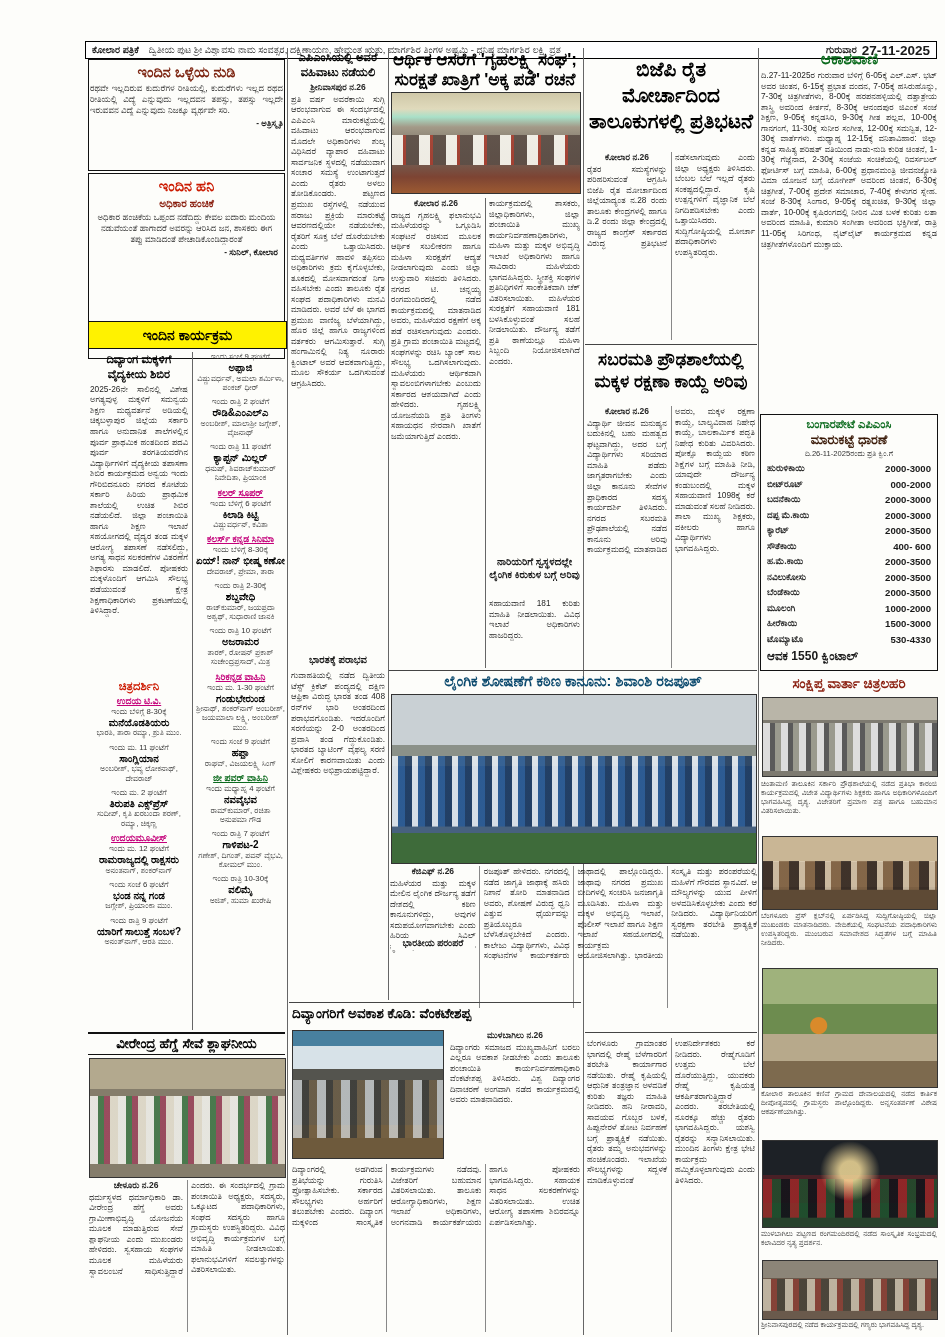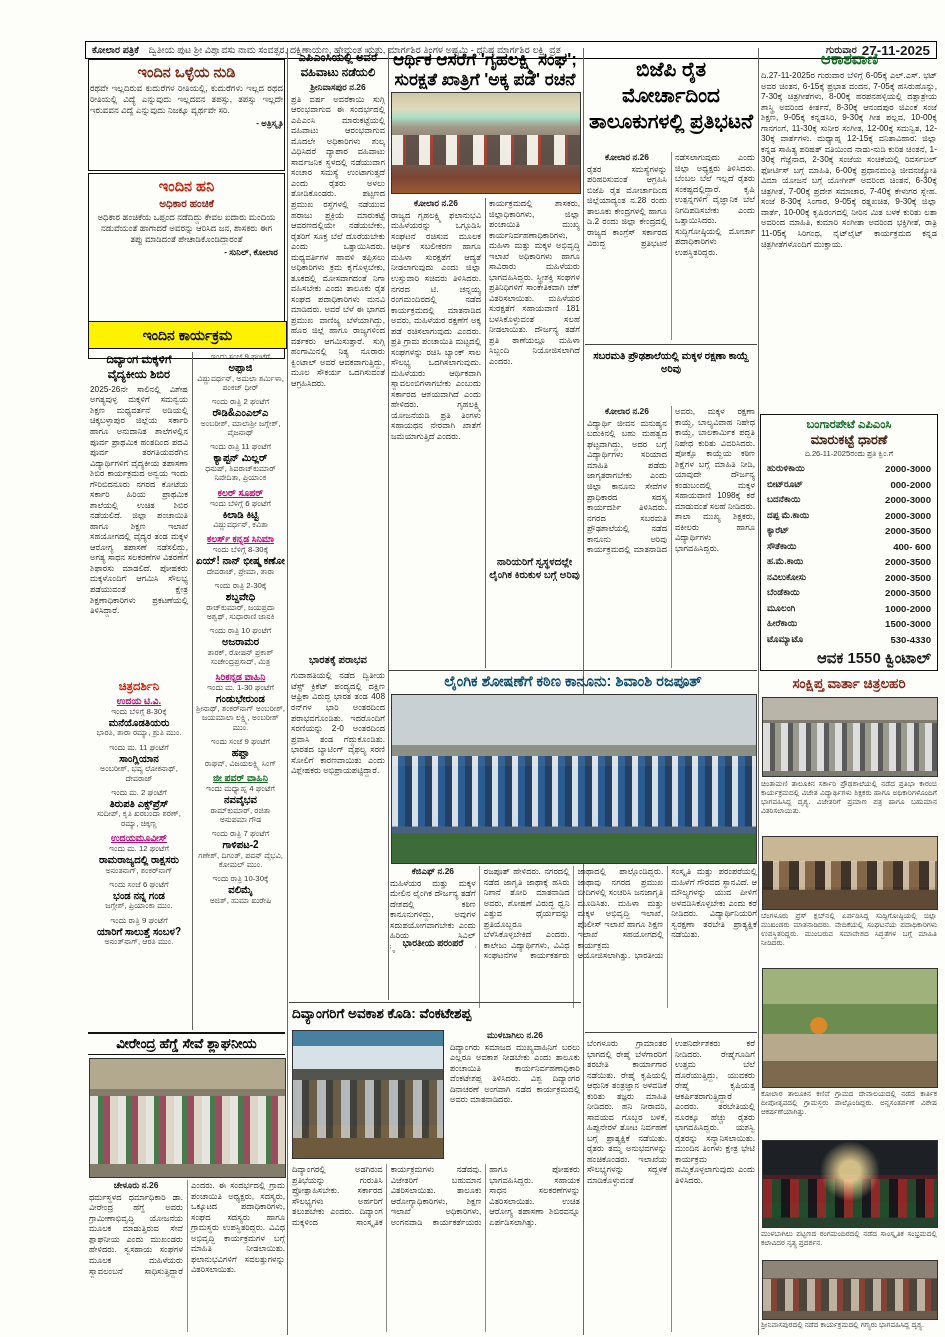--- a/index.html
+++ b/index.html
@@ -70,32 +70,32 @@
     linear-gradient(180deg,#1d2126 0 40%,#4a2026 40% 72%,#27422c 72% 100%);
     background-size:100% 100%,100% 45%,100% 100%;background-position:0 0,0 80%,0 0;}
   .ph-c5{background-image:
     repeating-linear-gradient(90deg, rgba(210,200,180,.8) 0 8px, rgba(140,60,50,.8) 8px 14px, rgba(70,65,55,.85) 14px 22px),
     linear-gradient(180deg,#8c8578 0 30%,#6a5a4c 30% 100%);
     background-size:100% 55%,100% 100%;background-position:0 70%,0 0;}
   
   .lead-h{font-size:17px;line-height:1.18;}
   .red-h{color:#0c4a6e;font-size:14.5px;}
   .blk-h{font-size:20px;line-height:1.3;}
-  .sab-h{font-size:10px;line-height:1.3;}
+  .sab-h{font-size:17px;line-height:1.3;}
   .div-h{font-size:13.5px;text-align:left;}
   .heg-h{font-size:13.5px;border-top:2px solid #111;border-bottom:1px solid #111;padding:2px 0;}
   
   .ak-title{color:#0c6b1e;font-weight:bold;font-size:15.5px;text-align:center;}
   .mk-box{border:1.5px solid #111;box-sizing:border-box;padding:3px 6px;}
   .mk-t1{color:#0c6b1e;font-weight:bold;font-size:11.5px;text-align:center;}
   .mk-t2{color:#3a1a08;font-weight:bold;font-size:13px;text-align:center;margin:1px 0;}
   .mk-note{font-size:7.6px;text-align:center;color:#333;margin-bottom:2px;}
   .mk-row{display:flex;justify-content:space-between;font-size:9.6px;font-weight:bold;line-height:1.62;}
   .mk-row .n{color:#2c2c2c;font-size:8.8px;}
-  .mk-foot{text-align:right;font-weight:bold;font-size:15px;margin-top:2px;}
+  .mk-foot{text-align:left;font-weight:bold;font-size:12px;margin-top:2px;}
   .cl-title{color:#8a1f0f;font-weight:bold;font-size:13.5px;text-align:center;}
   .caption{font-size:7.3px;line-height:1.25;text-align:justify;color:#2a2a2a;overflow:hidden;}
 </style>
 </head>
 <body>
 
 <div id="page">
 
   <div class="abs mast" style="left:85px;top:41px;width:852px;height:18px;">
     <span class="paper">ಕೋಲಾರ ಪತ್ರಿಕೆ</span>
@@ -256,20 +256,21 @@
   </div>
   <div class="photo ph-lead" style="left:391px;top:92px;width:188px;height:100px;"></div>
 
   <div class="abs body-text" style="left:391px;top:198px;width:90px;height:470px;">
     <span class="dl">ಕೋಲಾರ ನ.26</span>
     <span>ರಾಜ್ಯದ ಗೃಹಲಕ್ಷ್ಮಿ ಫಲಾನುಭವಿ ಮಹಿಳೆಯರನ್ನು ಒಗ್ಗೂಡಿಸಿ ಸಂಘಟನೆ ರಚಿಸುವ ಮೂಲಕ ಆರ್ಥಿಕ ಸಬಲೀಕರಣ ಹಾಗೂ ಮಹಿಳಾ ಸುರಕ್ಷತೆಗೆ ಆದ್ಯತೆ ನೀಡಲಾಗುವುದು ಎಂದು ಜಿಲ್ಲಾ ಉಸ್ತುವಾರಿ ಸಚಿವರು ತಿಳಿಸಿದರು. ನಗರದ ಟಿ. ಚನ್ನಯ್ಯ ರಂಗಮಂದಿರದಲ್ಲಿ ನಡೆದ ಕಾರ್ಯಕ್ರಮದಲ್ಲಿ ಮಾತನಾಡಿದ ಅವರು, ಮಹಿಳೆಯರ ರಕ್ಷಣೆಗೆ ಅಕ್ಕ ಪಡೆ ರಚಿಸಲಾಗುವುದು ಎಂದರು. ಪ್ರತಿ ಗ್ರಾಮ ಪಂಚಾಯಿತಿ ಮಟ್ಟದಲ್ಲಿ ಸಂಘಗಳನ್ನು ರಚಿಸಿ ಬ್ಯಾಂಕ್ ಸಾಲ ಸೌಲಭ್ಯ ಒದಗಿಸಲಾಗುವುದು. ಮಹಿಳೆಯರು ಆರ್ಥಿಕವಾಗಿ ಸ್ವಾವಲಂಬಿಗಳಾಗಬೇಕು ಎಂಬುದು ಸರ್ಕಾರದ ಆಶಯವಾಗಿದೆ ಎಂದು ಹೇಳಿದರು. ಗೃಹಲಕ್ಷ್ಮಿ ಯೋಜನೆಯಡಿ ಪ್ರತಿ ತಿಂಗಳು ಸಹಾಯಧನ ನೇರವಾಗಿ ಖಾತೆಗೆ ಜಮೆಯಾಗುತ್ತಿದೆ ಎಂದರು.</span>
   </div>
   <div class="vr" style="left:485px;top:198px;height:470px;"></div>
   <div class="abs body-text" style="left:489px;top:198px;width:91px;height:352px;">ಕಾರ್ಯಕ್ರಮದಲ್ಲಿ ಶಾಸಕರು, ಜಿಲ್ಲಾಧಿಕಾರಿಗಳು, ಜಿಲ್ಲಾ ಪಂಚಾಯಿತಿ ಮುಖ್ಯ ಕಾರ್ಯನಿರ್ವಹಣಾಧಿಕಾರಿಗಳು, ಮಹಿಳಾ ಮತ್ತು ಮಕ್ಕಳ ಅಭಿವೃದ್ಧಿ ಇಲಾಖೆ ಅಧಿಕಾರಿಗಳು ಹಾಗೂ ಸಾವಿರಾರು ಮಹಿಳೆಯರು ಭಾಗವಹಿಸಿದ್ದರು. ಸ್ತ್ರೀಶಕ್ತಿ ಸಂಘಗಳ ಪ್ರತಿನಿಧಿಗಳಿಗೆ ಸಾಂಕೇತಿಕವಾಗಿ ಚೆಕ್ ವಿತರಿಸಲಾಯಿತು. ಮಹಿಳೆಯರ ಸುರಕ್ಷತೆಗೆ ಸಹಾಯವಾಣಿ 181 ಬಳಸಿಕೊಳ್ಳುವಂತೆ ಸಲಹೆ ನೀಡಲಾಯಿತು. ದೌರ್ಜನ್ಯ ತಡೆಗೆ ಪ್ರತಿ ಠಾಣೆಯಲ್ಲೂ ಮಹಿಳಾ ಸಿಬ್ಬಂದಿ ನಿಯೋಜಿಸಲಾಗಿದೆ ಎಂದರು.</div>
   <div class="abs sub-head" style="left:489px;top:552px;width:91px;">ನಾರಿಯರಿಗೆ ಸ್ವಸ್ಥಳದಲ್ಲೇ ಲೈಂಗಿಕ ಕಿರುಕುಳ ಬಗ್ಗೆ ಅರಿವು</div>
+  <div class="abs body-text" style="left:489px;top:598px;width:91px;height:70px;">ಸಹಾಯವಾಣಿ 181 ಕುರಿತು ಮಾಹಿತಿ ನೀಡಲಾಯಿತು. ವಿವಿಧ ಇಲಾಖೆ ಅಧಿಕಾರಿಗಳು ಹಾಜರಿದ್ದರು.</div>
 
   <div class="abs headline blk-h" style="left:588px;top:56px;width:166px;">ಬಿಜೆಪಿ ರೈತ ಮೋರ್ಚಾದಿಂದ ತಾಲೂಕುಗಳಲ್ಲಿ ಪ್ರತಿಭಟನೆ</div>
   <div class="abs body-text cols2" style="left:587px;top:152px;width:168px;height:188px;">
     <span class="dl">ಕೋಲಾರ ನ.26</span>
     <span>ರೈತರ ಸಮಸ್ಯೆಗಳನ್ನು ಪರಿಹರಿಸುವಂತೆ ಆಗ್ರಹಿಸಿ ಬಿಜೆಪಿ ರೈತ ಮೋರ್ಚಾದಿಂದ ಜಿಲ್ಲೆಯಾದ್ಯಂತ ನ.28 ರಂದು ತಾಲೂಕು ಕೇಂದ್ರಗಳಲ್ಲಿ ಹಾಗೂ ಡಿ.2 ರಂದು ಜಿಲ್ಲಾ ಕೇಂದ್ರದಲ್ಲಿ ರಾಜ್ಯದ ಕಾಂಗ್ರೆಸ್ ಸರ್ಕಾರದ ವಿರುದ್ಧ ಪ್ರತಿಭಟನೆ ನಡೆಸಲಾಗುವುದು ಎಂದು ಜಿಲ್ಲಾ ಅಧ್ಯಕ್ಷರು ತಿಳಿಸಿದರು. ಬೆಂಬಲ ಬೆಲೆ ಇಲ್ಲದೆ ರೈತರು ಸಂಕಷ್ಟದಲ್ಲಿದ್ದಾರೆ. ಕೃಷಿ ಉತ್ಪನ್ನಗಳಿಗೆ ವೈಜ್ಞಾನಿಕ ಬೆಲೆ ನಿಗದಿಪಡಿಸಬೇಕು ಎಂದು ಒತ್ತಾಯಿಸಿದರು. ಸುದ್ದಿಗೋಷ್ಠಿಯಲ್ಲಿ ಮೋರ್ಚಾ ಪದಾಧಿಕಾರಿಗಳು ಉಪಸ್ಥಿತರಿದ್ದರು.</span>
   </div>
   <div class="hr" style="left:585px;top:344px;width:172px;"></div>
 
   <div class="abs headline sab-h" style="left:588px;top:349px;width:166px;">ಸಬರಮತಿ ಪ್ರೌಢಶಾಲೆಯಲ್ಲಿ ಮಕ್ಕಳ ರಕ್ಷಣಾ ಕಾಯ್ದೆ ಅರಿವು</div>
   <div class="abs body-text cols2" style="left:587px;top:406px;width:168px;height:262px;">

